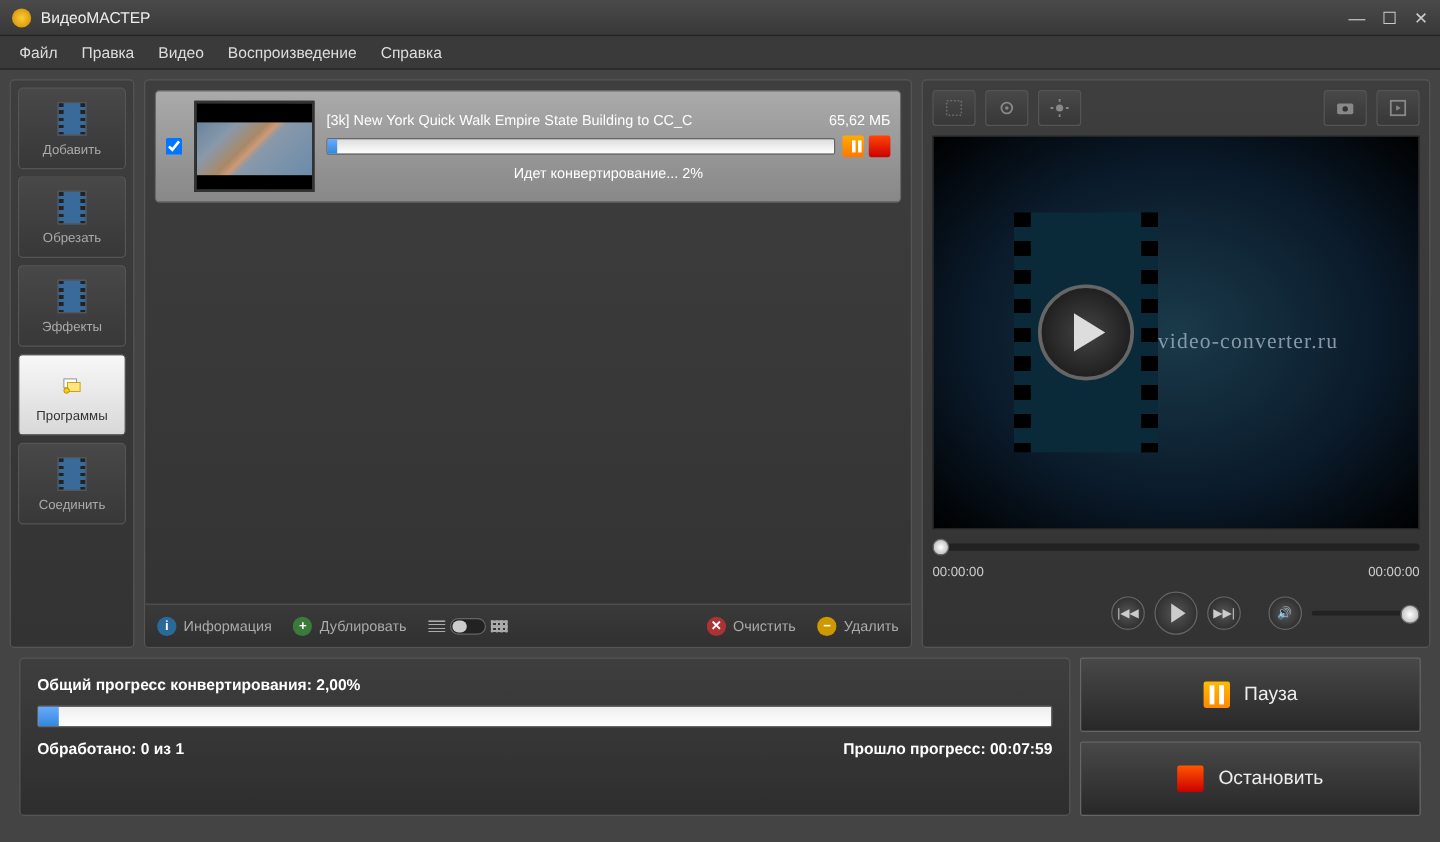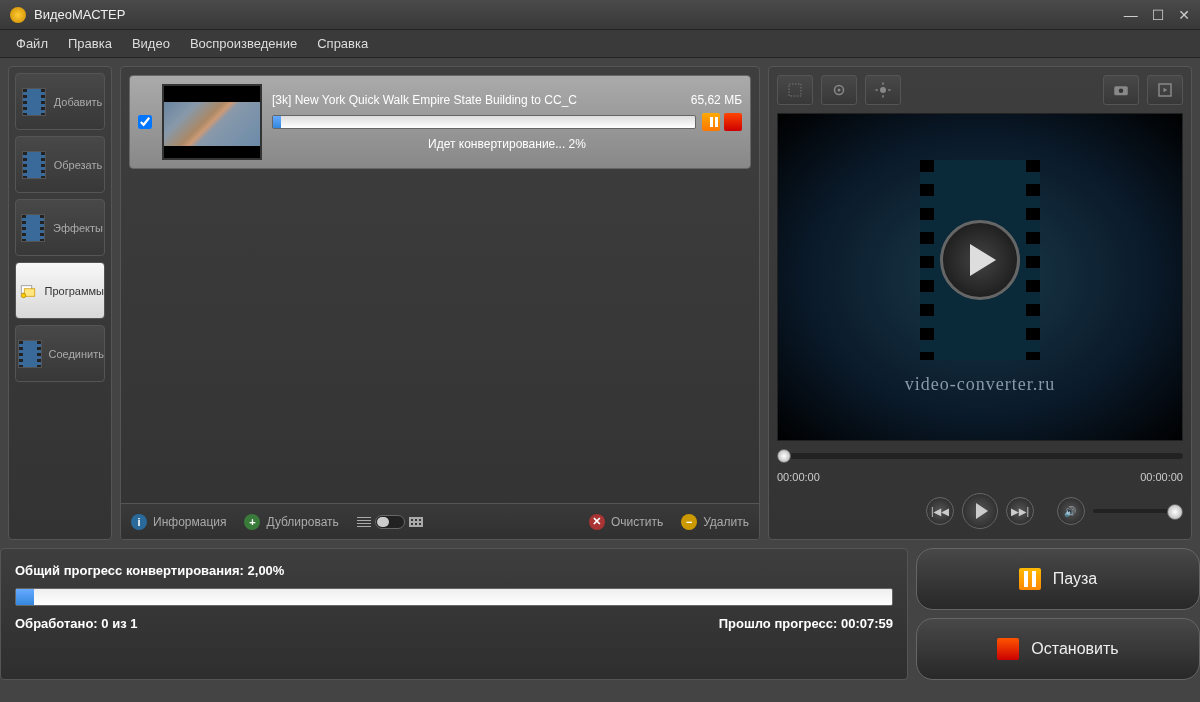--- a/index.html
+++ b/index.html
@@ -6,21 +6,21 @@
 body{background:#444;width:1200px;height:702px;overflow:hidden;color:#ccc;font-size:12px}
 .titlebar{height:30px;background:linear-gradient(#4a4a4a,#383838);display:flex;align-items:center;padding:0 10px;border-bottom:1px solid #222}
 .titlebar .logo{width:16px;height:16px;background:radial-gradient(circle,#ffcc33,#cc8800);border-radius:50%;margin-right:8px}
 .titlebar .title{color:#eee;font-size:13px;flex:1}
 .titlebar .winctl{display:flex;gap:14px;color:#ccc;font-size:14px}
 .titlebar .winctl span{cursor:pointer}
 .menubar{height:28px;background:#3a3a3a;display:flex;align-items:center;padding:0 16px;gap:20px;border-bottom:1px solid #222}
 .menubar span{color:#ddd;font-size:13px;cursor:pointer}
 .main{display:flex;height:490px;padding:8px;gap:8px}
 .sidebar{width:104px;display:flex;flex-direction:column;gap:6px;background:linear-gradient(#3e3e3e,#333);border:1px solid #555;border-radius:4px;padding:6px}
-.sbtn{height:57px;background:linear-gradient(#484848,#383838);border:1px solid #555;border-radius:4px;display:flex;flex-direction:row;align-items:center;justify-content:center;cursor:pointer;gap:4px}
+.sbtn{height:68px;background:linear-gradient(#484848,#383838);border:1px solid #555;border-radius:4px;display:flex;flex-direction:column;align-items:center;justify-content:center;cursor:pointer;gap:4px}
 .sbtn.active{background:linear-gradient(#f8f8f8,#d8d8d8);color:#333}
 .sbtn .ico{width:32px;height:32px;display:flex;align-items:center;justify-content:center}
 .sbtn .lbl{font-size:11px;color:#aaa}
 .sbtn.active .lbl{color:#333}
 .filmico{width:24px;height:28px;background:#3a6a9a;border:1px solid #555;position:relative}
 .filmico::before,.filmico::after{content:"";position:absolute;top:0;bottom:0;width:4px;background:repeating-linear-gradient(#222 0 3px,#3a6a9a 3px 6px)}
 .filmico::before{left:0}.filmico::after{right:0}
 .center{flex:1;display:flex;flex-direction:column;background:linear-gradient(#3e3e3e,#333);border:1px solid #555;border-radius:4px;overflow:hidden}
 .clist{flex:1;padding:8px;overflow:auto}
 .item{background:linear-gradient(#aaa,#888);border:1px solid #666;border-radius:4px;padding:8px;display:flex;gap:10px;align-items:center}
@@ -44,45 +44,45 @@
 .tbtn .ic{width:16px;height:16px;border-radius:50%;display:flex;align-items:center;justify-content:center;font-size:11px;font-weight:bold}
 .viewctl{display:flex;align-items:center;gap:4px}
 .viewctl .lines{width:14px;height:10px;background:repeating-linear-gradient(#aaa 0 1px,transparent 1px 3px)}
 .viewctl .toggle{width:30px;height:14px;background:#222;border-radius:7px;border:1px solid #666;position:relative}
 .viewctl .toggle::after{content:"";position:absolute;left:1px;top:1px;width:12px;height:10px;background:#ccc;border-radius:5px}
 .viewctl .grid{width:14px;height:10px;background:repeating-linear-gradient(90deg,#aaa 0 2px,transparent 2px 4px),repeating-linear-gradient(#aaa 0 2px,transparent 2px 4px)}
 .preview{width:424px;display:flex;flex-direction:column;background:linear-gradient(#3e3e3e,#333);border:1px solid #555;border-radius:4px;padding:8px;gap:8px}
 .ptoolbar{display:flex;gap:8px}
 .ptoolbar .spacer{flex:1}
 .ptb{width:36px;height:30px;background:linear-gradient(#484848,#383838);border:1px solid #555;border-radius:3px;display:flex;align-items:center;justify-content:center;cursor:pointer;color:#888}
-.video{flex:1;background:radial-gradient(ellipse at center,#1a3a4a 0%,#0a1a2a 60%,#000 100%);border:1px solid #222;display:flex;flex-direction:column;align-items:center;justify-content:center;position:relative}
+.video{flex:1;background:radial-gradient(ellipse at center,#1a3a4a 0%,#0a1a2a 60%,#000 100%);border:1px solid #222;display:flex;flex-direction:row;align-items:center;justify-content:center;position:relative}
 .filmstrip{width:120px;height:200px;background:#0a2a3a;position:relative;display:flex;align-items:center;justify-content:center}
 .filmstrip::before,.filmstrip::after{content:"";position:absolute;top:0;bottom:0;width:14px;background:repeating-linear-gradient(#000 0 12px,#0a2a3a 12px 24px)}
 .filmstrip::before{left:0}.filmstrip::after{right:0}
 .playbig{width:80px;height:80px;border-radius:50%;background:radial-gradient(circle,#444,#111);border:3px solid #666;display:flex;align-items:center;justify-content:center;position:relative;z-index:2}
 .playbig::after{content:"";border-left:26px solid #ddd;border-top:16px solid transparent;border-bottom:16px solid transparent;margin-left:6px}
 .brand{color:#89a;font-size:18px;margin-top:14px;font-family:Georgia,serif;letter-spacing:1px}
 .seekbar{height:6px;background:#222;border-radius:3px;position:relative;margin:4px 0}
 .seekbar .knob{position:absolute;left:0;top:-4px;width:14px;height:14px;background:radial-gradient(#fff,#aaa);border-radius:50%;border:1px solid #666}
 .timerow{display:flex;justify-content:space-between;font-size:11px;color:#ccc}
 .pcontrols{display:flex;align-items:center;justify-content:center;gap:8px;position:relative;height:40px}
 .pcb{width:28px;height:28px;border-radius:50%;background:radial-gradient(#555,#222);border:1px solid #666;display:flex;align-items:center;justify-content:center;cursor:pointer;font-size:10px;color:#ccc}
 .pcb.big{width:36px;height:36px}
 .pcb.big::after{content:"";border-left:12px solid #ccc;border-top:8px solid transparent;border-bottom:8px solid transparent;margin-left:3px}
 .volgrp{position:absolute;right:0;display:flex;align-items:center;gap:8px}
 .volslide{width:90px;height:4px;background:#222;border-radius:2px;position:relative}
 .volslide::after{content:"";position:absolute;right:0;top:-5px;width:14px;height:14px;background:radial-gradient(#fff,#aaa);border-radius:50%;border:1px solid #666}
-.bottom{display:flex;height:140px;padding:0 0 8px;gap:8px}
+.bottom{display:flex;height:140px;padding:0 16px 8px;gap:8px}
 .progpanel{flex:1;background:linear-gradient(#3e3e3e,#2e2e2e);border:1px solid #555;border-radius:4px;padding:14px;display:flex;flex-direction:column;gap:10px}
 .progpanel .hdr{color:#fff;font-size:13px;font-weight:bold}
 .bigbar{height:18px;background:linear-gradient(#eee,#fff);border:1px solid #666;border-radius:2px;position:relative}
 .bigbar .fill{position:absolute;left:0;top:0;bottom:0;width:2%;background:linear-gradient(#6af,#38d)}
 .progrow{display:flex;justify-content:space-between;color:#fff;font-size:13px;font-weight:bold}
 .actions{width:284px;display:flex;flex-direction:column;gap:8px}
-.actbtn{flex:1;background:linear-gradient(#484848,#282828);border:1px solid #666;border-radius:17px;display:flex;align-items:center;justify-content:center;gap:12px;cursor:pointer;font-size:16px;color:#eee}
+.actbtn{flex:1;background:linear-gradient(#484848,#282828);border:1px solid #666;border-radius:2px;display:flex;align-items:center;justify-content:center;gap:12px;cursor:pointer;font-size:16px;color:#eee}
 .actbtn .ico{width:22px;height:22px}
 .actbtn.pause .ico{background:linear-gradient(#ffbb00,#ff8800);position:relative;border-radius:2px}
 .actbtn.pause .ico::before{content:"";position:absolute;left:5px;top:3px;width:4px;height:16px;background:#fff;box-shadow:8px 0 0 #fff}
 .actbtn.stop .ico{background:linear-gradient(#ff5500,#cc0000);border-radius:2px}
 svg{width:18px;height:18px}
 </style>
 </head>
 <body>
 
 <div class="titlebar">

